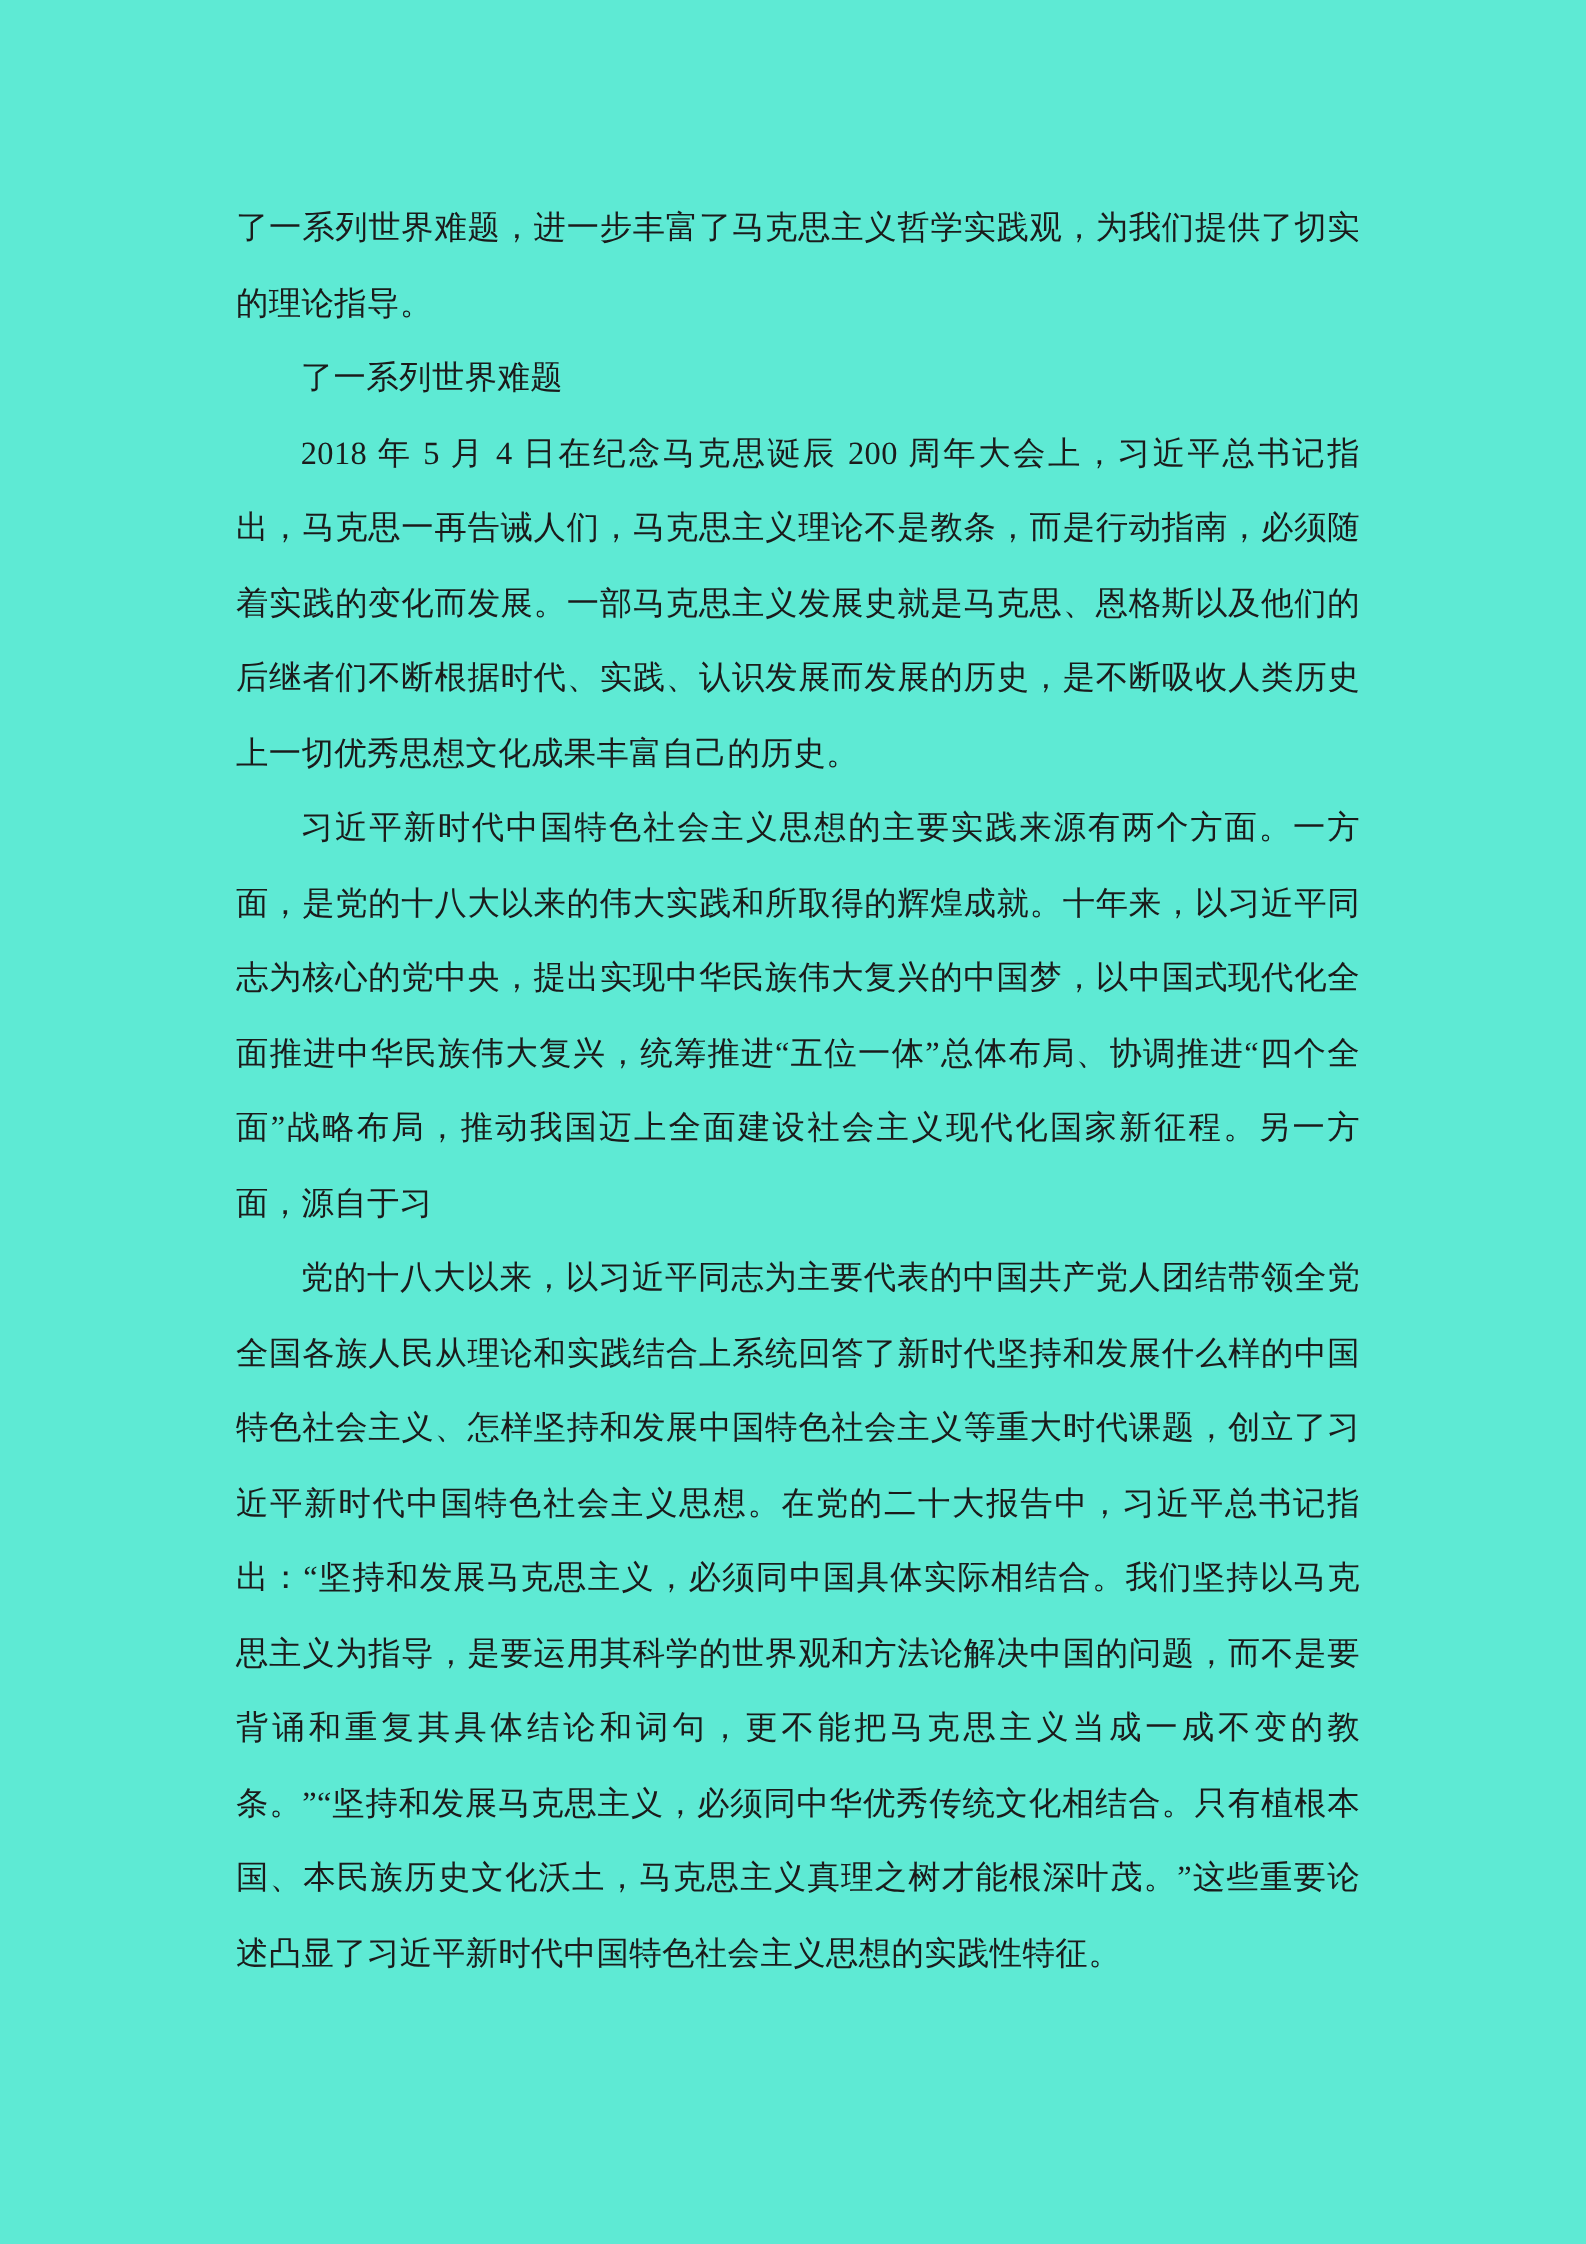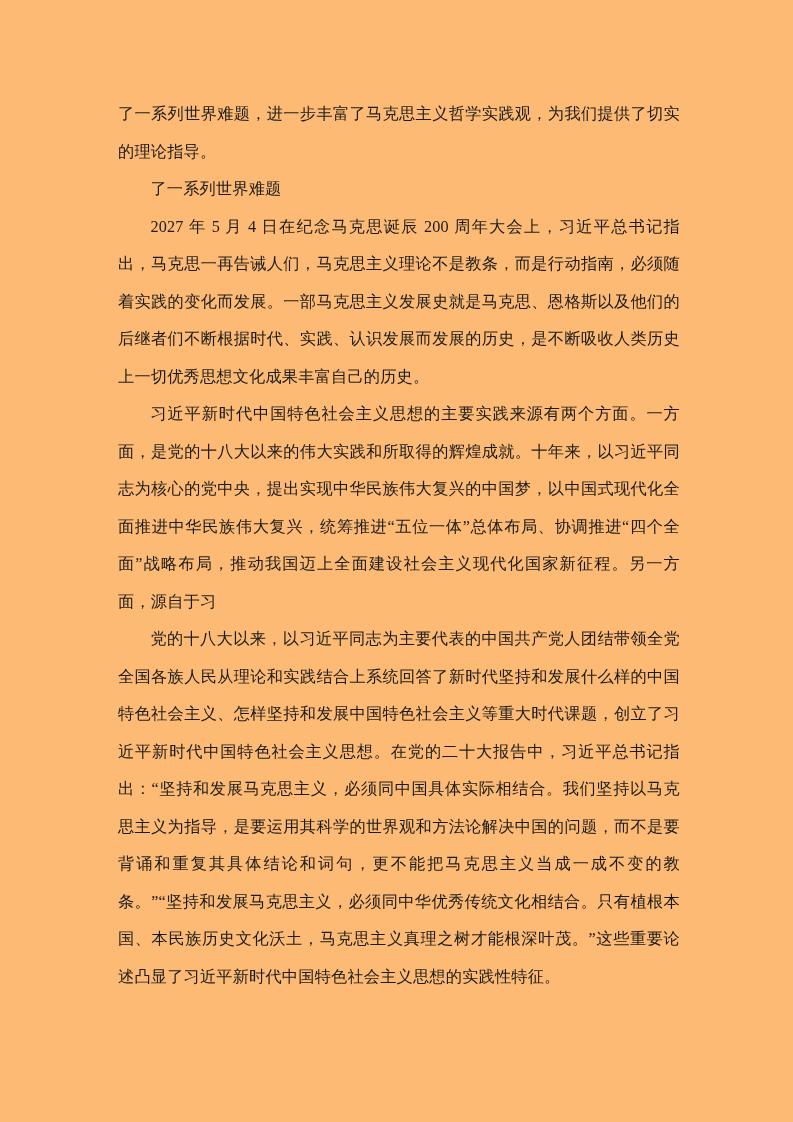--- a/index.html
+++ b/index.html
@@ -8,21 +8,21 @@
     background: #ffffff;
   }
   body {
     font-family: "Liberation Serif", "DejaVu Serif", serif;
   }
   .page {
     position: relative;
     width: 793px;
     height: 1122px;
     margin: 0 auto;
-    background: #fdba74;
+    background: #5eead4;
     box-sizing: border-box;
     overflow: hidden;
   }
   .page-inner {
     position: absolute;
     left: 118px;
     top: 96px;
     width: 562px;
   }
   .para {
@@ -50,18 +50,18 @@
     padding-left: 47px;
   }
 </style>
 </head>
 <body>
 
 <div class="page">
   <div class="page-inner">
     <p class="para">了一系列世界难题，进一步丰富了马克思主义哲学实践观，为我们提供了切实的理论指导。</p>
     <p class="para indent">了一系列世界难题</p>
-    <p class="para indent">2027 年 5 月 4 日在纪念马克思诞辰 200 周年大会上，习近平总书记指出，马克思一再告诫人们，马克思主义理论不是教条，而是行动指南，必须随着实践的变化而发展。一部马克思主义发展史就是马克思、恩格斯以及他们的后继者们不断根据时代、实践、认识发展而发展的历史，是不断吸收人类历史上一切优秀思想文化成果丰富自己的历史。</p>
+    <p class="para indent">2018 年 5 月 4 日在纪念马克思诞辰 200 周年大会上，习近平总书记指出，马克思一再告诫人们，马克思主义理论不是教条，而是行动指南，必须随着实践的变化而发展。一部马克思主义发展史就是马克思、恩格斯以及他们的后继者们不断根据时代、实践、认识发展而发展的历史，是不断吸收人类历史上一切优秀思想文化成果丰富自己的历史。</p>
     <p class="para indent">习近平新时代中国特色社会主义思想的主要实践来源有两个方面。一方面，是党的十八大以来的伟大实践和所取得的辉煌成就。十年来，以习近平同志为核心的党中央，提出实现中华民族伟大复兴的中国梦，以中国式现代化全面推进中华民族伟大复兴，统筹推进“五位一体”总体布局、协调推进“四个全面”战略布局，推动我国迈上全面建设社会主义现代化国家新征程。另一方面，源自于习</p>
     <p class="para indent">党的十八大以来，以习近平同志为主要代表的中国共产党人团结带领全党全国各族人民从理论和实践结合上系统回答了新时代坚持和发展什么样的中国特色社会主义、怎样坚持和发展中国特色社会主义等重大时代课题，创立了习近平新时代中国特色社会主义思想。在党的二十大报告中，习近平总书记指出：“坚持和发展马克思主义，必须同中国具体实际相结合。我们坚持以马克思主义为指导，是要运用其科学的世界观和方法论解决中国的问题，而不是要背诵和重复其具体结论和词句，更不能把马克思主义当成一成不变的教条。”“坚持和发展马克思主义，必须同中华优秀传统文化相结合。只有植根本国、本民族历史文化沃土，马克思主义真理之树才能根深叶茂。”这些重要论述凸显了习近平新时代中国特色社会主义思想的实践性特征。</p>
   </div>
   <div class="page-number">33</div>
 </div>
 
 </body></html>

